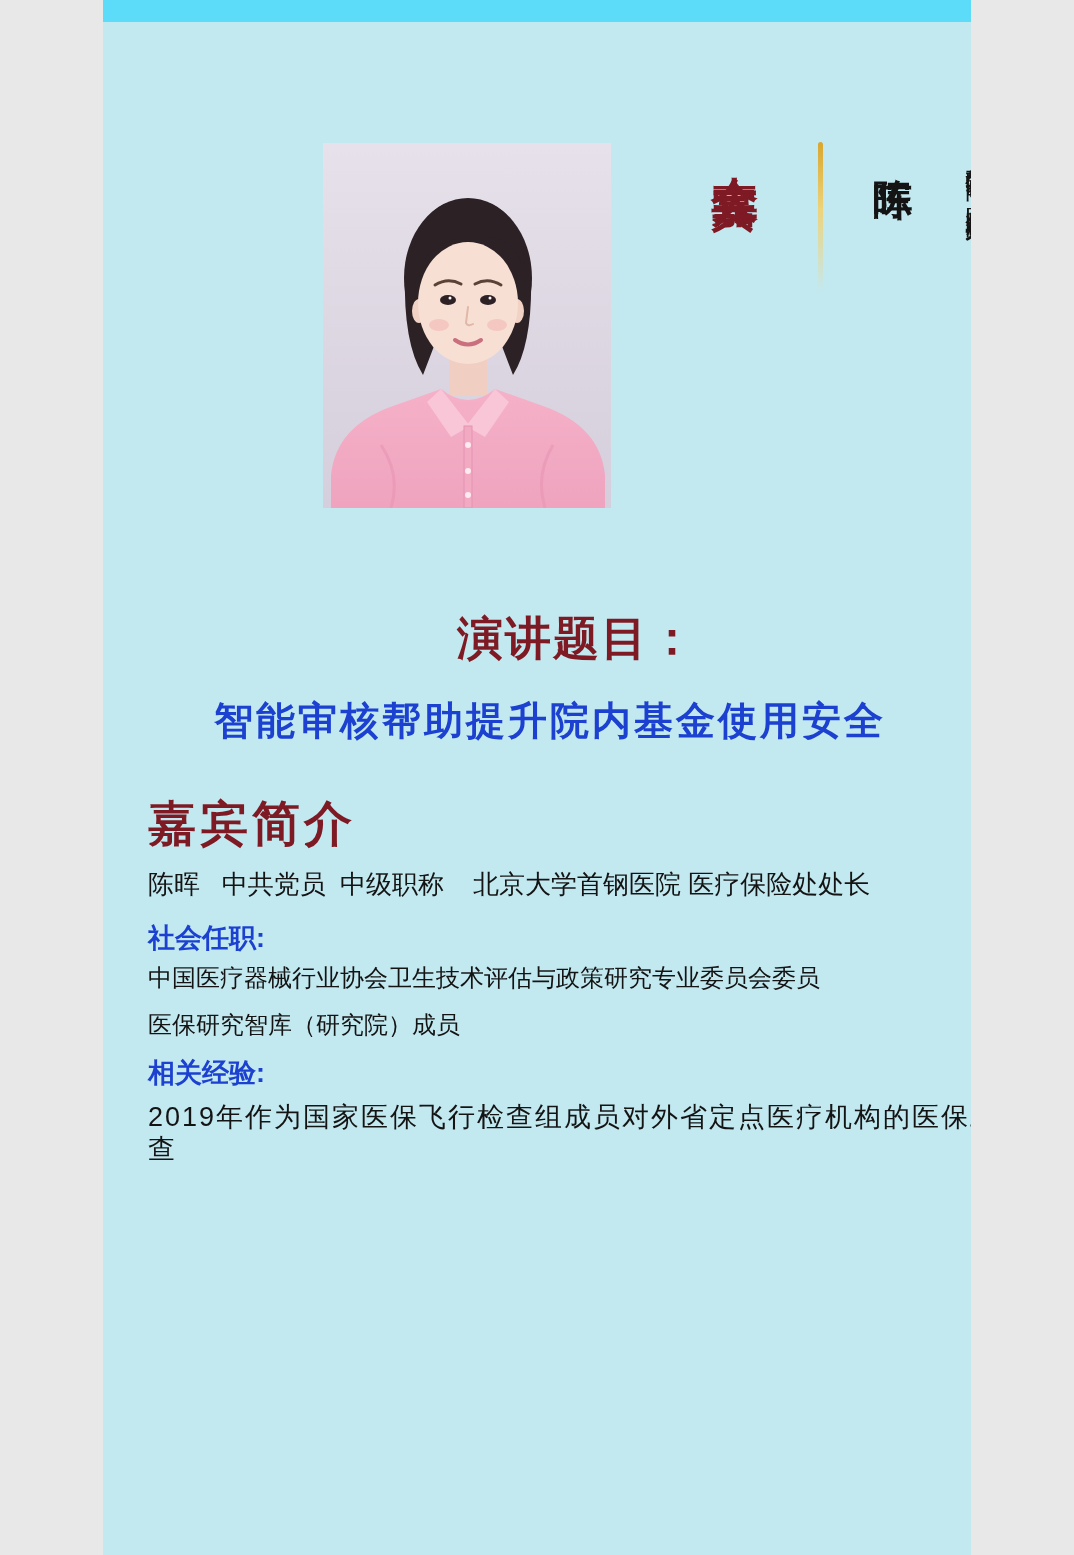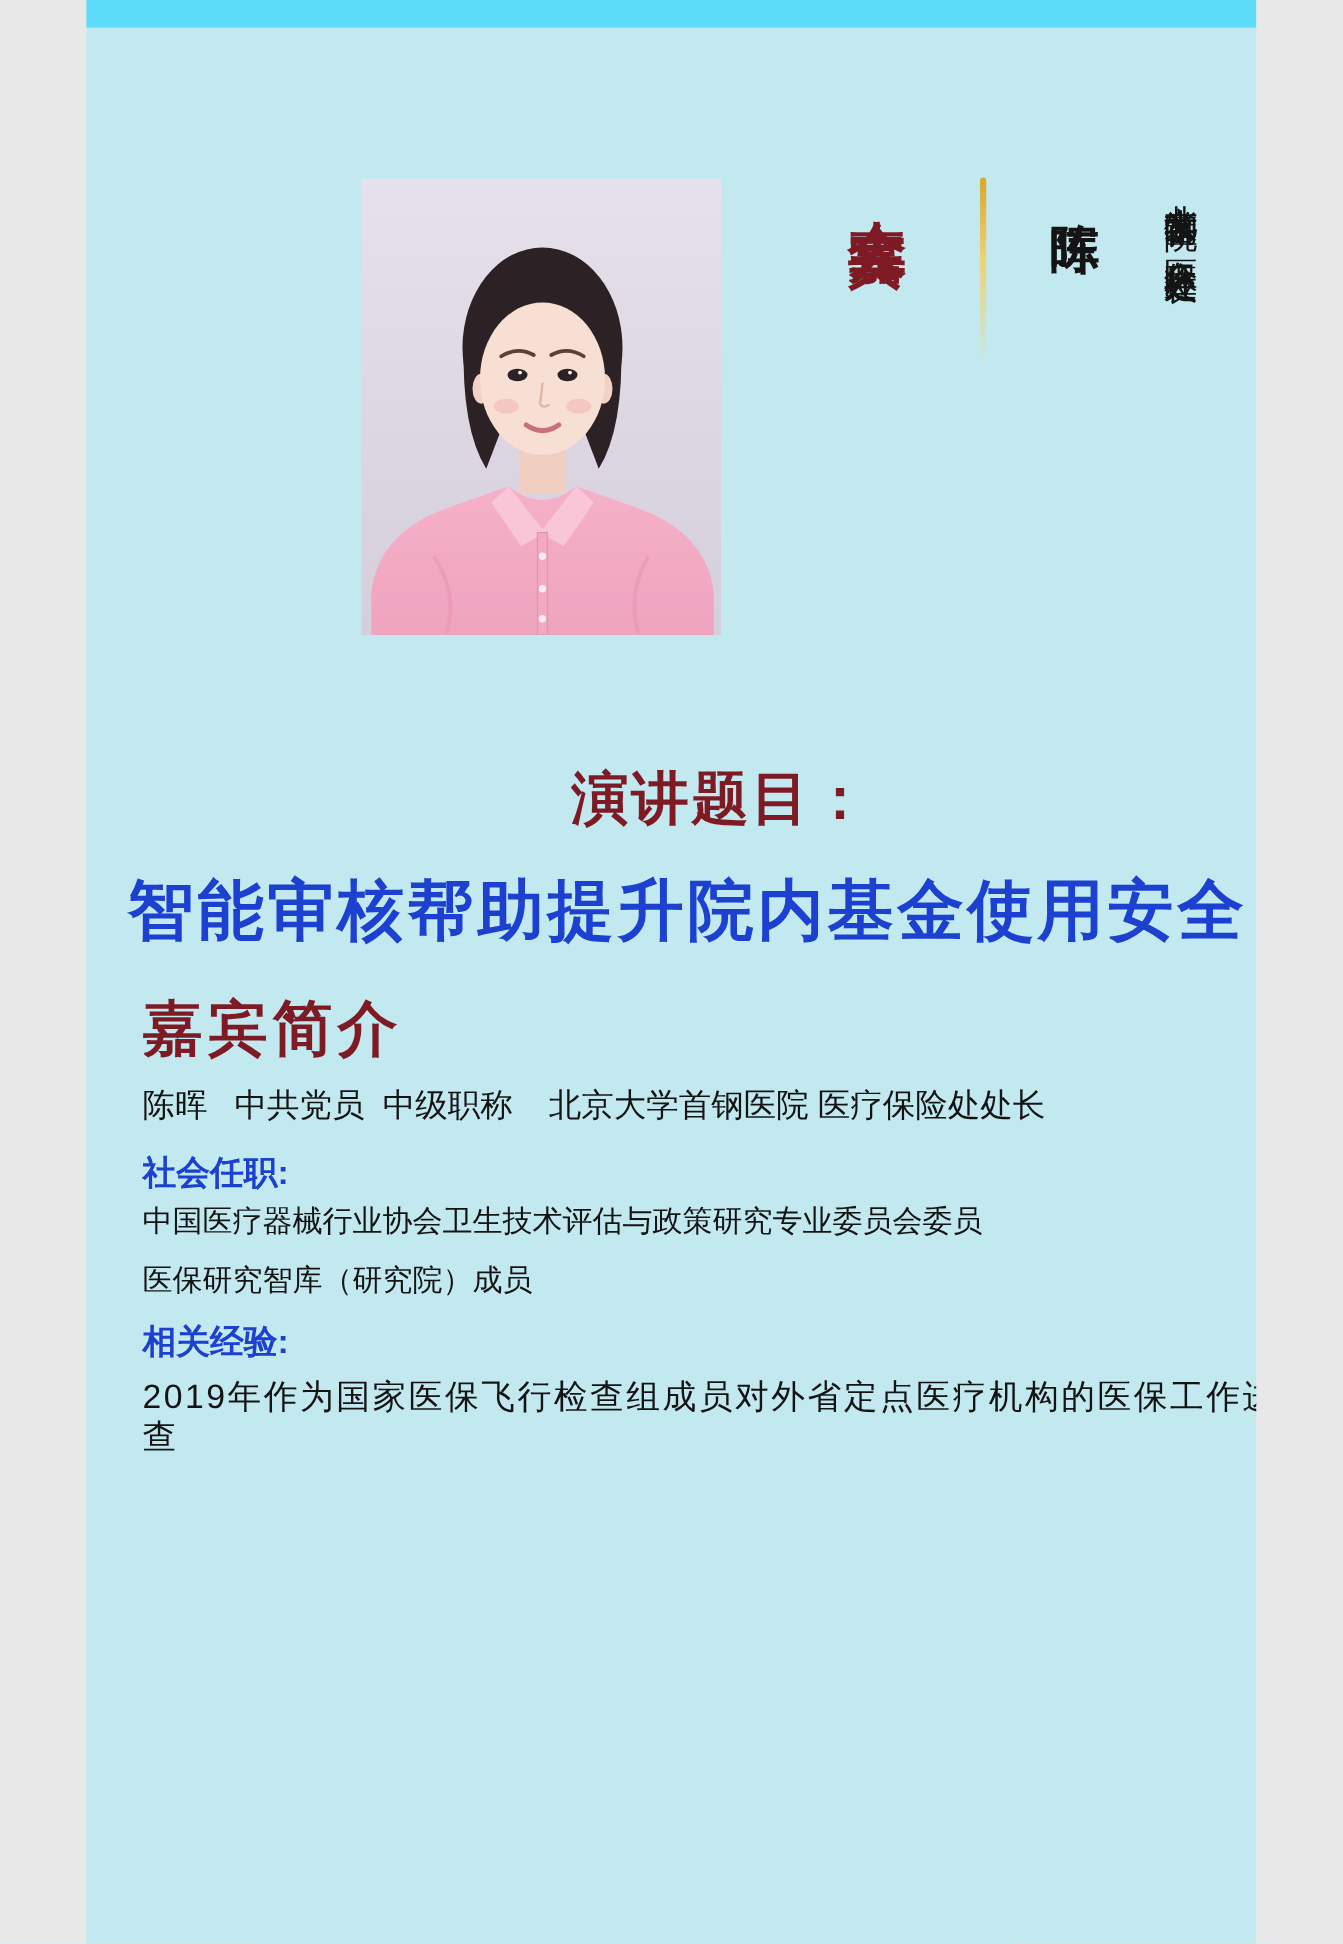--- a/index.html
+++ b/index.html
@@ -11,21 +11,21 @@
     --accent-gold:#DFAE35;
   }
   *{box-sizing:border-box;}
   html,body{margin:0;padding:0;}
   body{
     font-family:"Liberation Sans", sans-serif;
     background:#e8e8e8;
   }
   .page{
     position:relative;
-    width:936px;
+    width:868px;
     height:1555px;
     background:var(--page-bg);
     overflow:hidden;
     margin:0 auto;
   }
   .top-bar{
     position:absolute;
     left:0;top:0;
     width:100%;height:22px;
     background:var(--top-bar);
@@ -92,21 +92,21 @@
     font-weight:bold;
     letter-spacing:2px;
     color:var(--dark-red);
     line-height:1.15;
   }
   .topic-title{
     position:absolute;
     left:26px;right:0;top:700px;
     margin:0;
     text-align:center;
-    font-size:53px;
+    font-size:39px;
     font-weight:bold;
     letter-spacing:3px;
     color:var(--blue);
     line-height:1.1;
   }
 
   
   .bio{
     position:absolute;
     left:45px;top:796px;

